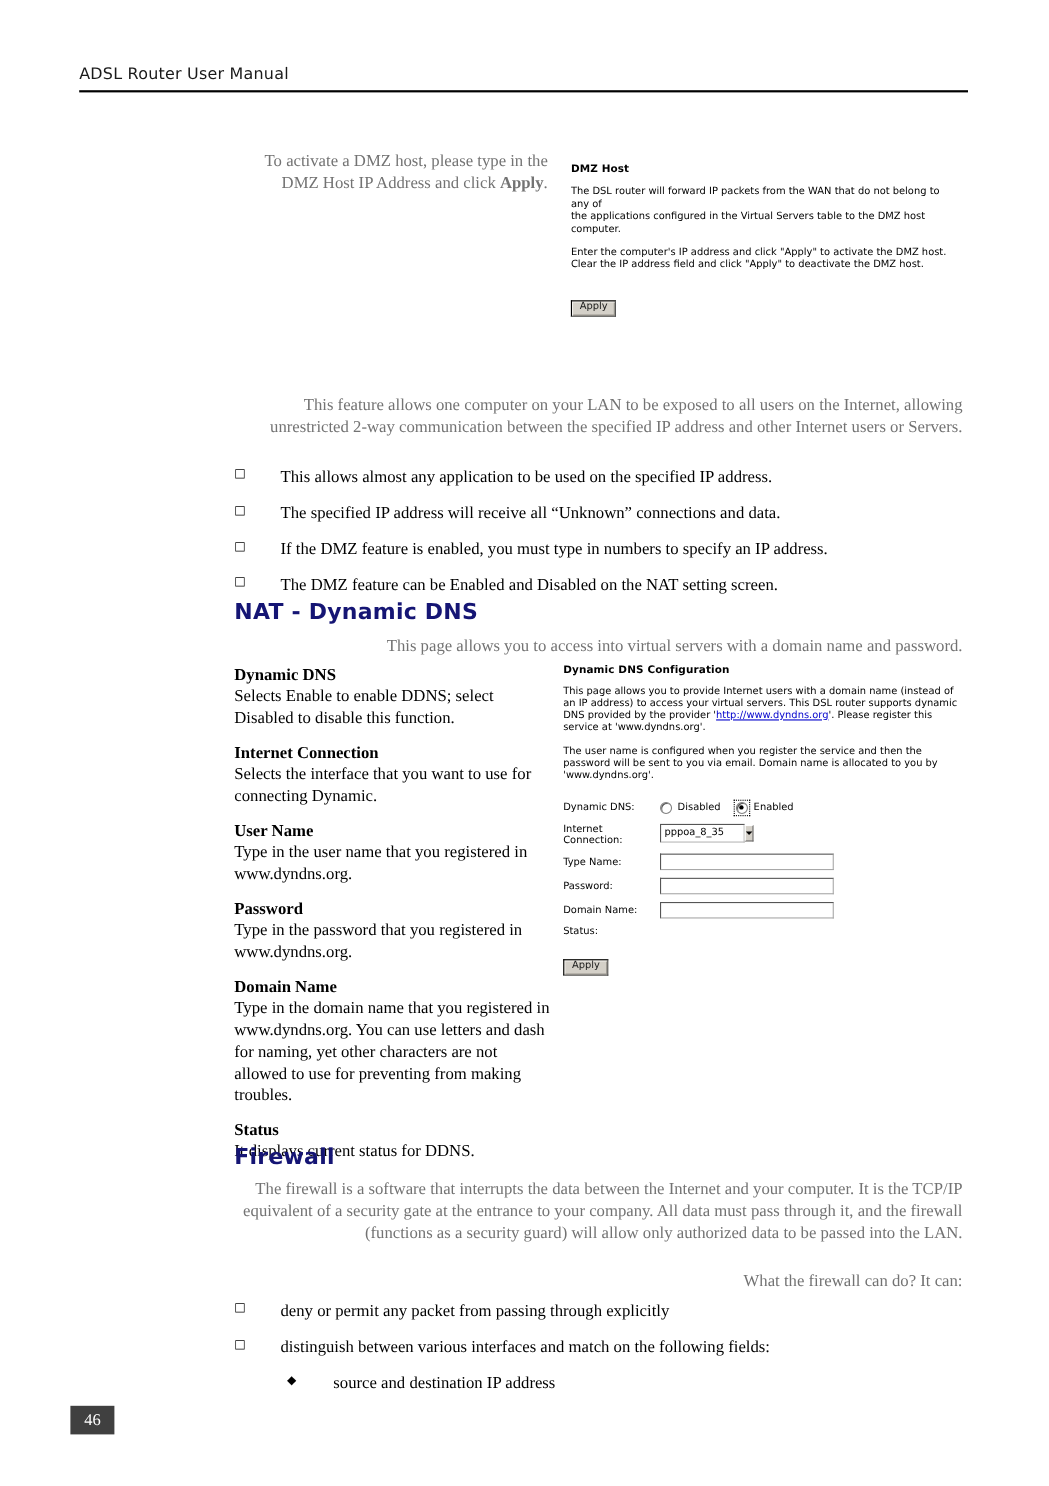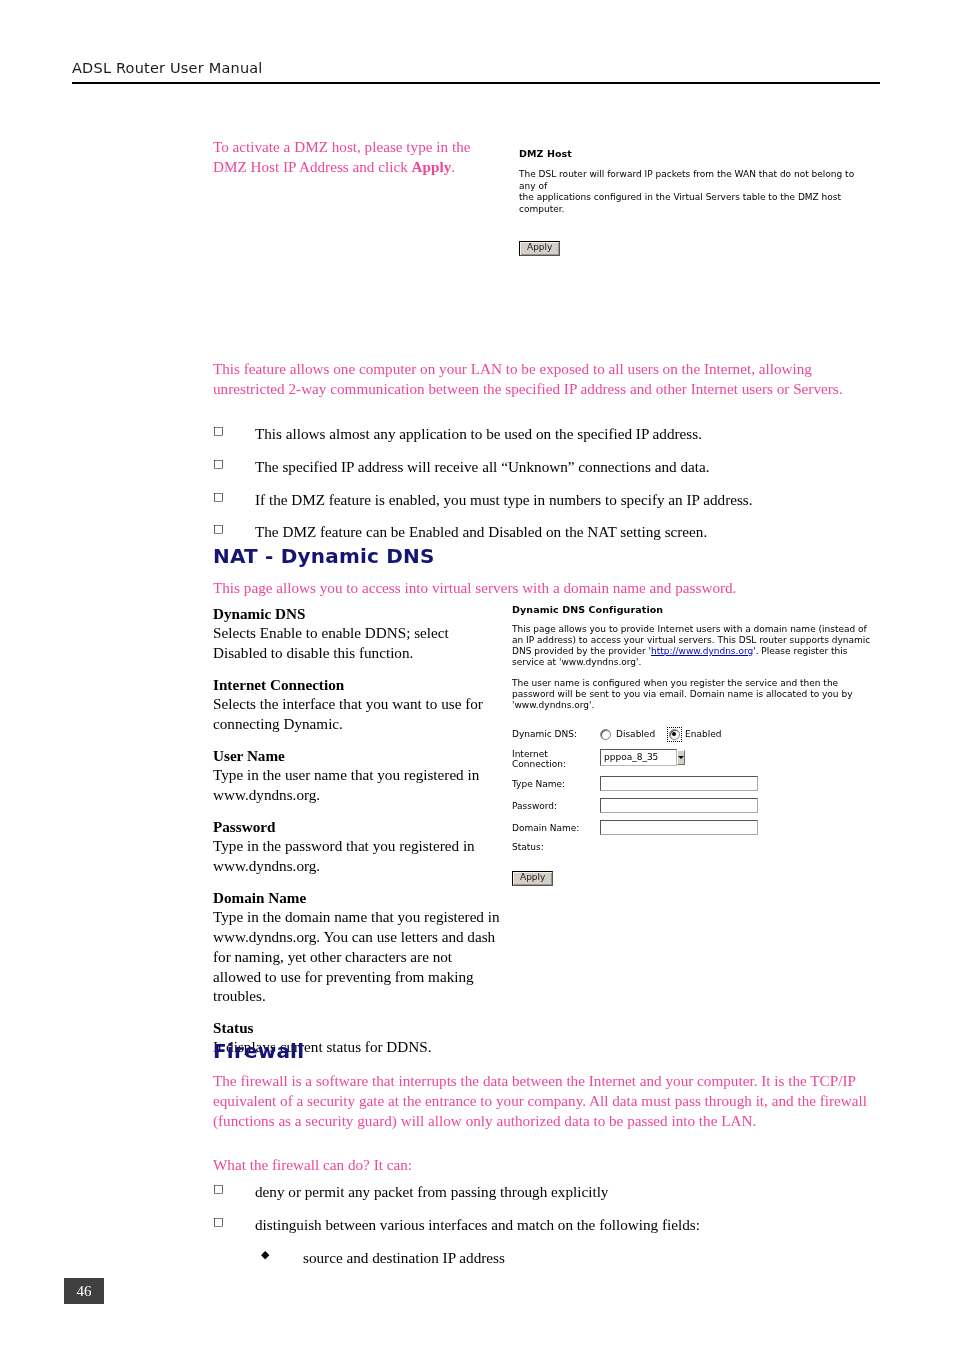--- a/index.html
+++ b/index.html
@@ -35,22 +35,22 @@
     margin-top: 6px;
     border-top: 2px solid #000000;
     width: 808px;
   }
 
   
   .body-text {
     font-family: "Liberation Serif", serif;
     font-size: 15.2px;
     line-height: 1.30;
-    color: #ec4899;
-    text-align: left;
+    color: #737373;
+    text-align: right;
   }
 
   
   .dmz-intro {
     position: absolute;
     left: 213px;
     top: 137px;
     width: 285px;
   }
   .dmz-intro b { font-weight: bold; }
@@ -257,20 +257,22 @@
 
 <div class="dmz-intro body-text">
   <span>To activate a DMZ host, please type in the</span><br>
   <span>DMZ Host IP Address and click </span><b>Apply</b><span>.</span>
 </div>
 
 <div class="shot" style="left:519px; top:148px; width:350px;">
   <div class="shot-title">DMZ Host</div>
   <div class="shot-para" style="white-space:pre-line;">The DSL router will forward IP packets from the WAN that do not belong to any of
 the applications configured in the Virtual Servers table to the DMZ host computer.</div>
+  <div class="shot-para tight" style="white-space:pre-line; margin-bottom:14px;">Enter the computer's IP address and click "Apply" to activate the DMZ host.
+Clear the IP address field and click "Apply" to deactivate the DMZ host.</div>
 
 
   <div style="margin-top:19px;">
     <span class="btn3d">Apply</span>
   </div>
 </div>
 
 <div class="prose body-text" style="top:359px;">This feature allows one computer on your LAN to be exposed to all users on the Internet, allowing unrestricted 2-way communication between the specified IP address and other Internet users or Servers.</div>
 
 <div class="blist" style="top:424px;">

